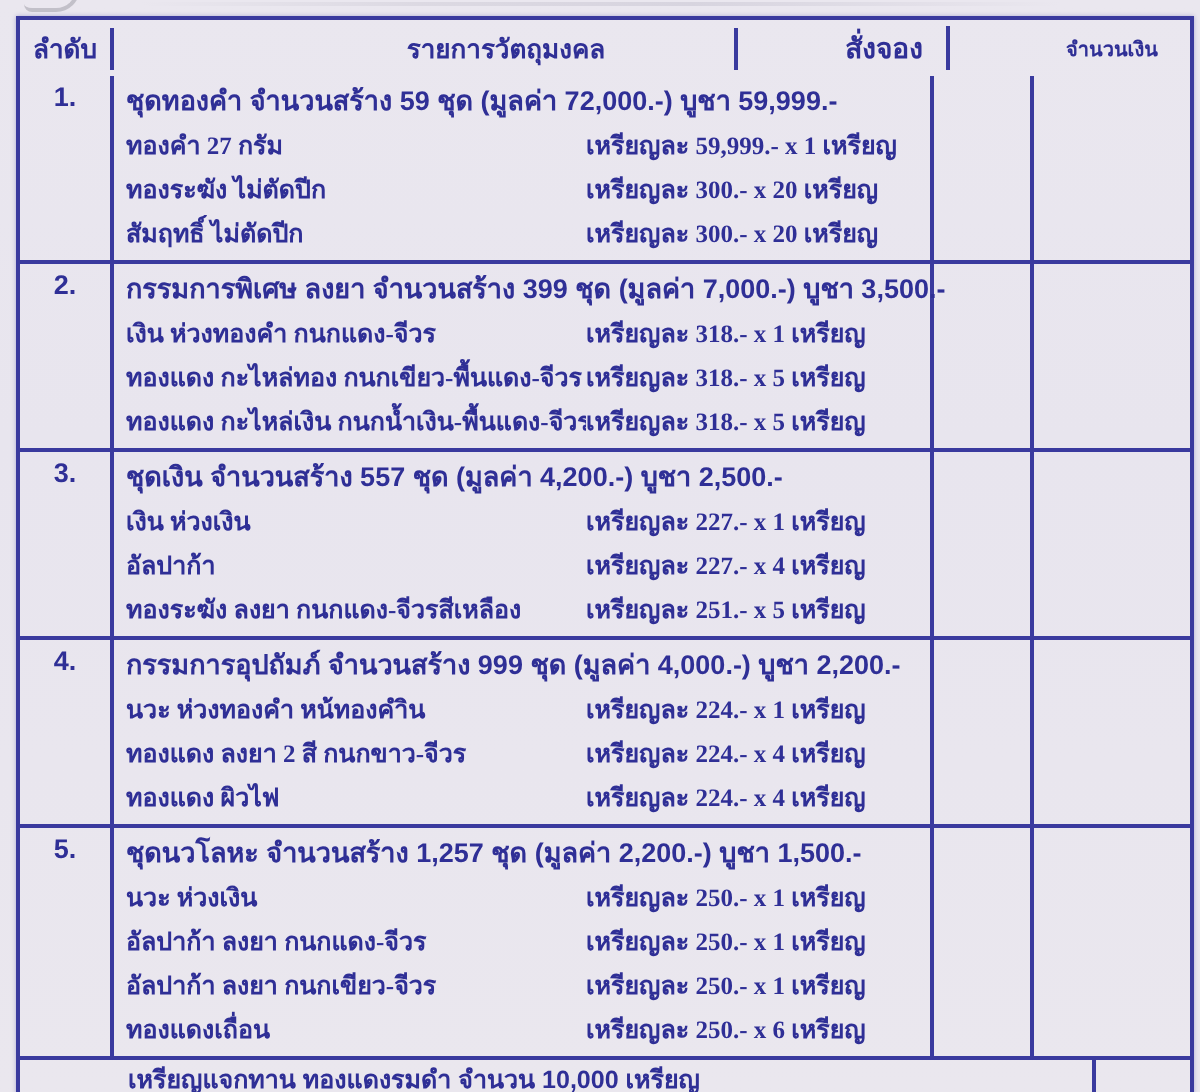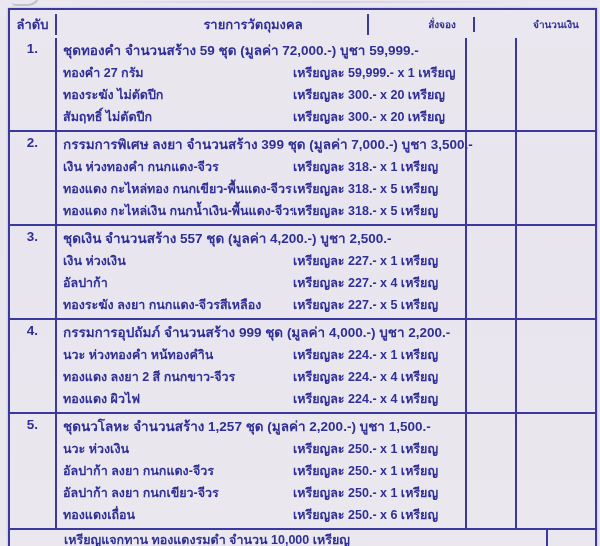--- a/index.html
+++ b/index.html
@@ -32,26 +32,26 @@
   .row{display:flex;border-top:2px solid #3a3a9e;}
   .row:first-child{border-top:none;}
   .hrow{height:28px;align-items:center;font-weight:bold;font-size:13px;gap:42px;}
   .c{box-sizing:border-box;border-right:2px solid #3a3a9e;}
   .c:last-child{border-right:none;}
   .c-no{width:47px;flex:none;text-align:center;}
   .c-main{flex:1 1 auto;min-width:0;padding:0 4px 0 6px;}
   .c-order{width:50px;flex:none;}
   .c-amount{width:78px;flex:none;}
   .h-items{flex:1 1 auto;text-align:center;margin-left:40px;}
-  .h-order{width:64px;flex:none;text-align:center;font-size:10px;}
+  .h-order{width:64px;flex:none;text-align:center;font-size:14px;}
   .h-amount{width:78px;flex:none;text-align:center;font-size:10px;}
   .trow{font-weight:bold;}
   .row-number{padding-top:3px;font-size:13.5px;}
   .row-title{line-height:22px;padding-top:2px;font-size:13.5px;white-space:nowrap;}
-  .item-line{display:flex;line-height:22px;font-size:12.5px;}
+  .item-line{display:flex;line-height:22px;font-size:12.5px;font-family:Liberation Serif, serif;}
   .item-label{flex:1 1 auto;white-space:nowrap;overflow:hidden;}
   .item-price{flex:none;width:168px;text-align:left;white-space:nowrap;}
   .rowpad{padding-bottom:2px;}
   .frow{height:20px;line-height:20px;font-weight:bold;font-size:12.5px;}
   .f-main{flex:1 1 auto;padding-left:54px;box-sizing:border-box;border-right:2px solid #3a3a9e;}
   .f-amount{width:47px;flex:none;}
 </style>
 </head>
 <body>
 
@@ -135,21 +135,21 @@
     <span class="item-price">เหรียญละ 227.- x 1 เหรียญ</span>
   </div>
 
   <div class="item-line">
     <span class="item-label">อัลปาก้า</span>
     <span class="item-price">เหรียญละ 227.- x 4 เหรียญ</span>
   </div>
 
   <div class="item-line">
     <span class="item-label">ทองระฆัง ลงยา กนกแดง-จีวรสีเหลือง</span>
-    <span class="item-price">เหรียญละ 227.- x 5 เหรียญ</span>
+    <span class="item-price">เหรียญละ 251.- x 5 เหรียญ</span>
   </div>
 </div>
     </div>
     <div class="c c-order"></div>
     <div class="c c-amount"></div>
   </div>
 
   <div class="row trow">
     <div class="c c-no">
       <div class="row-number">4.</div>

